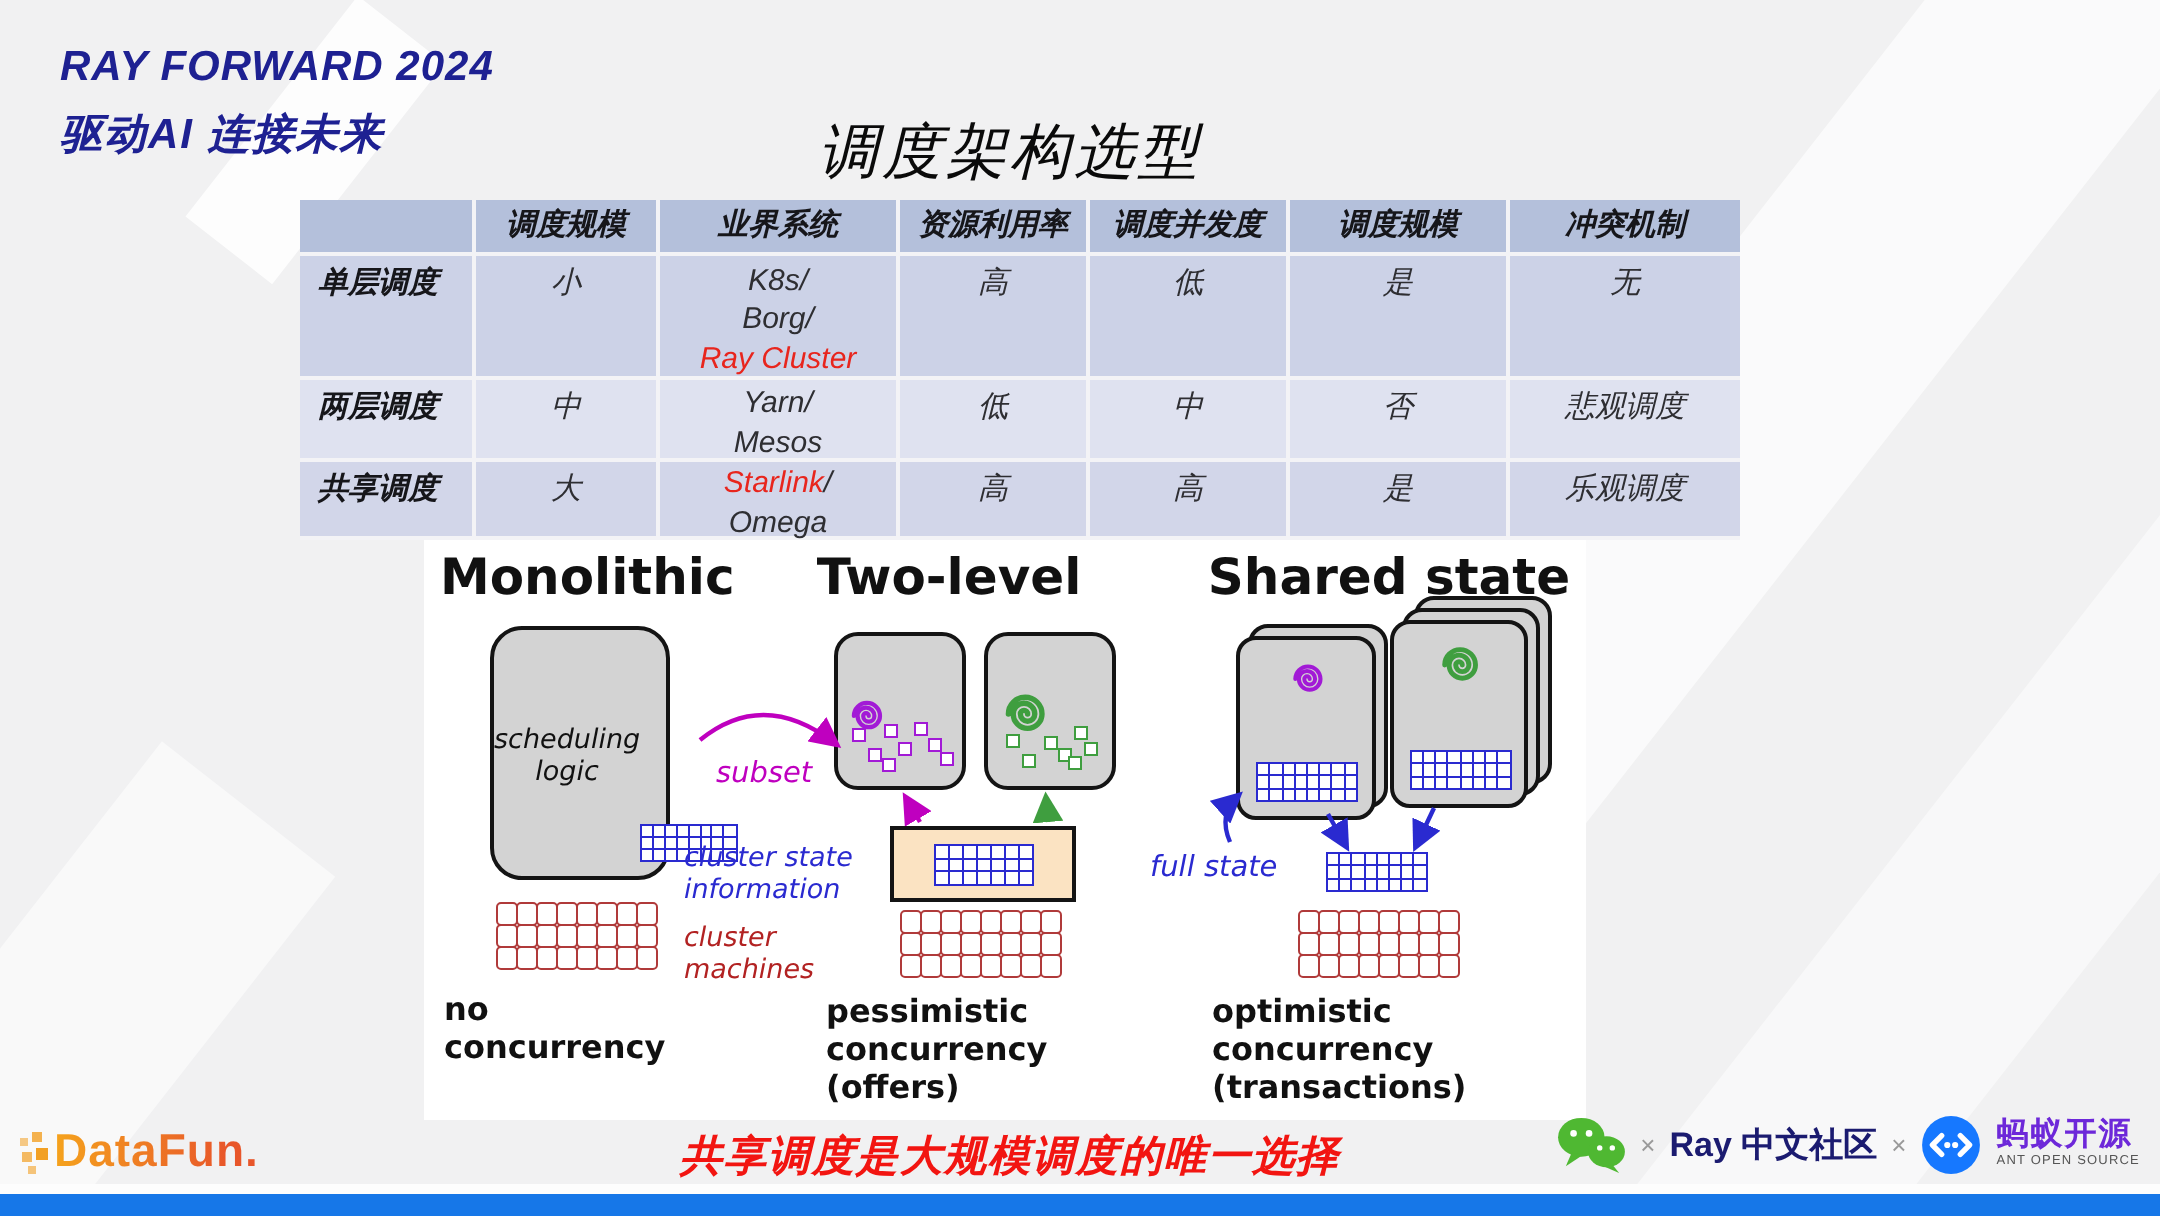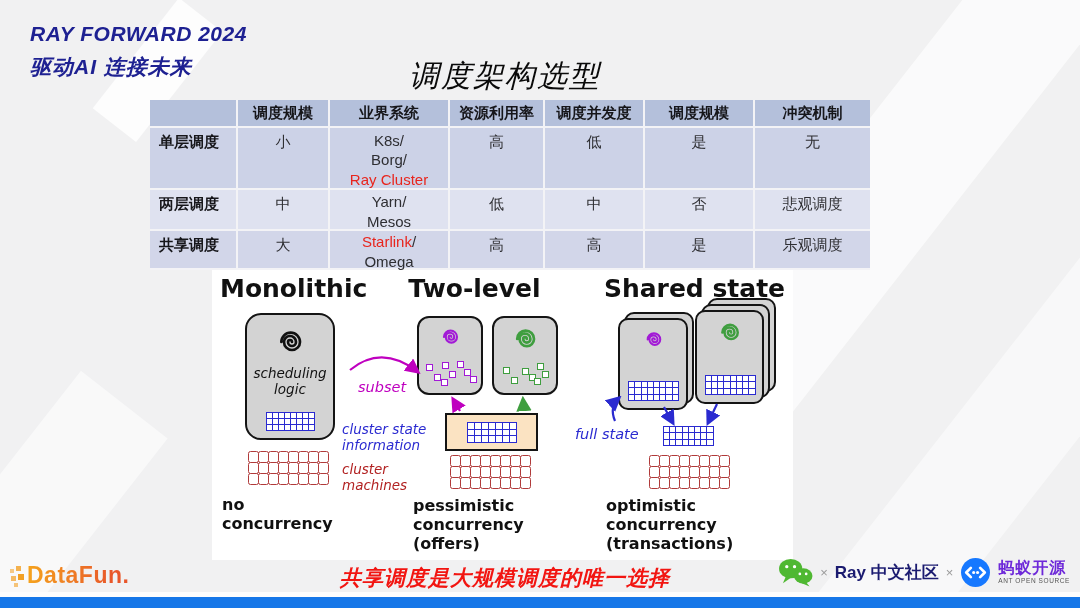--- a/index.html
+++ b/index.html
@@ -18,41 +18,41 @@
   .brand{position:absolute;left:30px;top:22px;font-style:italic;color:#1e2192;}
   .brand .l1{font-size:21px;font-weight:800;letter-spacing:.5px;}
   .brand .l2{font-size:21px;font-weight:800;margin-top:7px;letter-spacing:1px;}
 
   .page-title{position:absolute;left:330px;top:56px;width:350px;text-align:center;
     font-size:30px;letter-spacing:2px;color:#0a0a0a;font-style:italic;font-weight:500;}
 
   
   .sched-table{position:absolute;left:150px;top:100px;width:720px;display:grid;
     grid-template-columns:88px 92px 120px 95px 100px 110px 115px;
-    grid-template-rows:28px 62px 41px 39px;}
+    grid-template-rows:28px 62px 41px 39px;font-style:italic;}
   .sched-table .cell{box-sizing:border-box;border-right:2px solid #f3f3f6;border-bottom:2px solid #f3f3f6;
     display:flex;justify-content:center;align-items:flex-start;padding-top:4px;
     font-size:15px;color:#2e2e32;line-height:1.3;}
   .sched-table .cell:nth-child(7n){border-right:none;text-align:center;}
   .sched-table .hd{background:#b4c0db;font-weight:700;color:#16161a;align-items:center;padding-top:0;}
   .sched-table .r1{background:#ccd2e7;}
   .sched-table .r2{background:#dfe2f0;}
   .sched-table .r3{background:#d2d6e9;}
   .sched-table .lbl{justify-content:flex-start;padding-left:9px;font-weight:700;color:#16161a;}
   .sched-table .multi{flex-direction:column;align-items:center;text-align:center;}
   .red-txt{color:#e8251d;}
 
   
   .panel{position:absolute;left:212px;top:270px;width:581px;height:290px;background:#ffffff;}
   .panel *{box-sizing:border-box;}
   .dg-title{position:absolute;top:4px;font-size:25px;font-weight:700;color:#111;text-align:center;
     font-family:"DejaVu Sans","Liberation Sans",sans-serif;}
   .t-mono{left:8px;width:145px;} .t-two{left:195px;width:135px;} .t-shared{left:390px;width:185px;}
 
-  .gbox{background:#d3d3d3;border:2.2px solid #141414;display:flex;flex-direction:column;align-items:center;}
+  .gbox{background:#d3d3d3;border:2.2px solid #141414;display:flex;flex-direction:row;align-items:center;}
   .mono-box{position:absolute;left:33px;top:43px;width:90px;height:127px;border-radius:16px;}
   .mono-box .lbl{font-style:italic;font-size:13.5px;color:#111;line-height:1.2;text-align:center;
      font-family:"DejaVu Sans","Liberation Sans",sans-serif;}
   .spiral{display:block;}
   .spiral path{fill:none;stroke-linecap:round;}
   .sp-black path{stroke:#111;stroke-width:4;}
   .sp-purple path{stroke:#a21ad6;stroke-width:4.5;}
   .sp-green path{stroke:#3f9e3f;stroke-width:4.5;}
 
   .tl-box{position:absolute;width:66px;height:79px;border-radius:12px;top:46px;}

